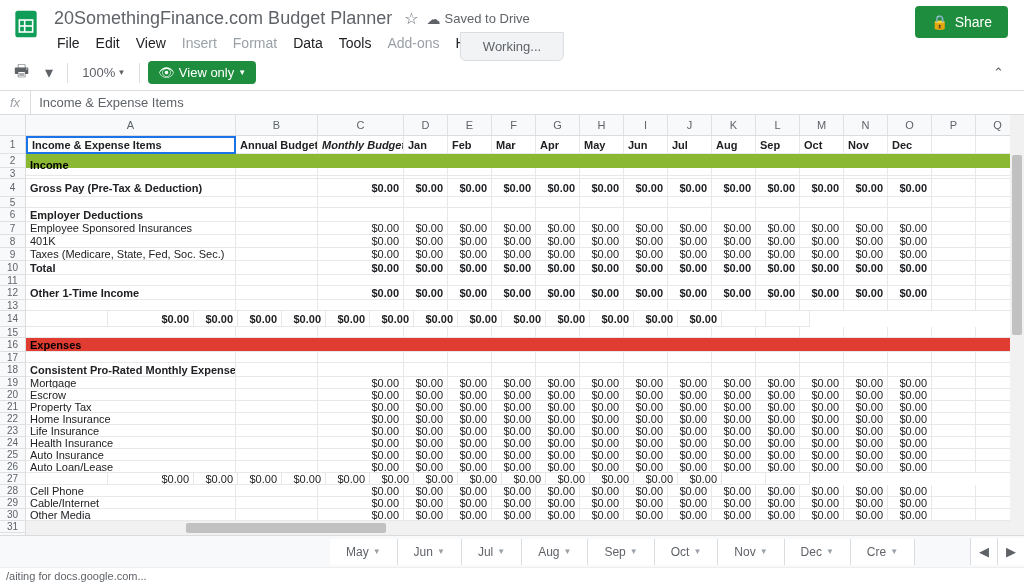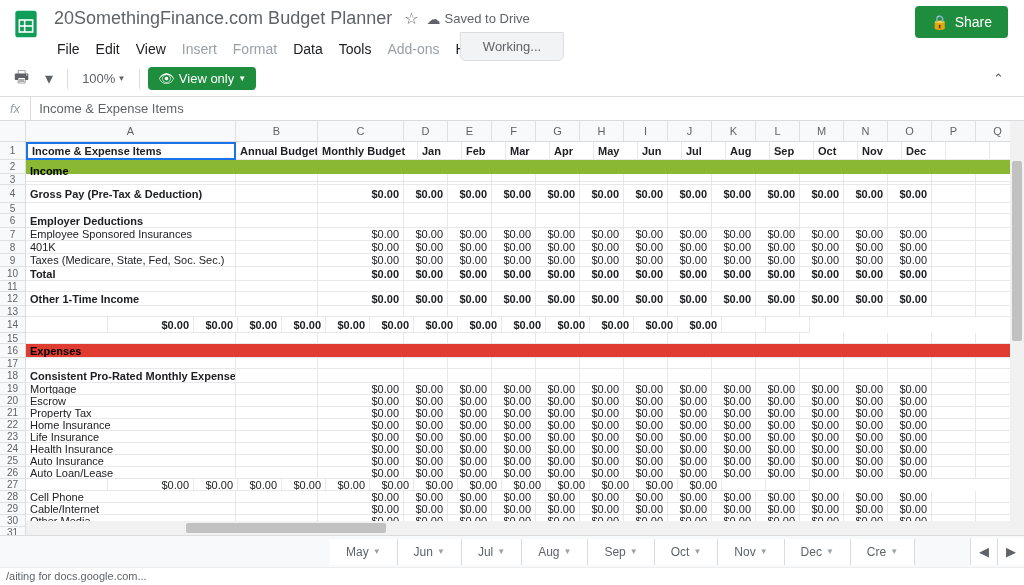--- a/index.html
+++ b/index.html
@@ -8,21 +8,21 @@
 
 .header { display: flex; align-items: flex-start; padding: 6px 8px 0 8px; }
 .logo { width: 36px; height: 36px; margin-right: 6px; display: flex; align-items: center; justify-content: center; }
 .logo svg { width: 32px; height: 32px; }
 .title-area { flex: 1; }
 .title-row { display: flex; align-items: center; gap: 8px; }
 .doc-title { font-size: 18px; color: #5f6368; padding: 2px 4px; }
 .star-icon { color: #5f6368; font-size: 16px; cursor: pointer; }
 .save-status { display: flex; align-items: center; gap: 4px; color: #5f6368; font-size: 13px; }
 .cloud-icon { font-size: 14px; }
-.menubar { display: flex; gap: 2px; margin-top: 6px; }
+.menubar { display: flex; gap: 2px; margin-top: 0; }
 .menu-item { padding: 4px 7px; font-size: 14px; color: #202124; cursor: pointer; border-radius: 3px; }
 .menu-item.disabled { color: #9aa0a6; }
 .share-btn { background: #1e8e3e; color: #fff; border: none; border-radius: 4px; padding: 8px 16px; font-size: 14px; font-weight: 500; display: flex; align-items: center; gap: 6px; cursor: pointer; }
 .header-right { display: flex; align-items: center; gap: 12px; padding-right: 8px; }
 
 
 .toolbar { display: flex; align-items: center; padding: 4px 8px; gap: 4px; border-bottom: 1px solid #dadce0; height: 36px; }
 .tb-btn { padding: 4px 6px; color: #5f6368; cursor: pointer; border-radius: 3px; font-size: 16px; display: flex; align-items: center; }
 .tb-sep { width: 1px; height: 20px; background: #dadce0; margin: 0 4px; }
 .zoom { font-size: 13px; padding: 4px 6px; display: flex; align-items: center; gap: 2px; }
@@ -192,21 +192,21 @@
         <div class="row-header" style="height: 12px;">31</div>
         <div class="row-header" style="height: 14px;">32</div>
         <div class="row-header" style="height: 11px;">33</div>
         <div class="row-header" style="height: 14px;">34</div>
         <div class="row-header" style="height: 12px;">35</div>
       </div>
     <div class="cells" id="cells">
         <div class="row" style="height: 18px;">
           <div class="cell header-cell selected" style="width: 210px; height: 18px;">Income &amp; Expense Items</div>
           <div class="cell header-cell" style="width: 82px; height: 18px;">Annual Budget</div>
-          <div class="cell header-cell" style="width: 100px; height: 18px;">Monthly Budget</div>
+          <div class="cell header-cell" style="width: 86px; height: 18px; font-style: italic;">Monthly Budget</div>
           <div class="cell header-cell" style="width: 44px; height: 18px;">Jan</div>
           <div class="cell header-cell" style="width: 44px; height: 18px;">Feb</div>
           <div class="cell header-cell" style="width: 44px; height: 18px;">Mar</div>
           <div class="cell header-cell" style="width: 44px; height: 18px;">Apr</div>
           <div class="cell header-cell" style="width: 44px; height: 18px;">May</div>
           <div class="cell header-cell" style="width: 44px; height: 18px;">Jun</div>
           <div class="cell header-cell" style="width: 44px; height: 18px;">Jul</div>
           <div class="cell header-cell" style="width: 44px; height: 18px;">Aug</div>
           <div class="cell header-cell" style="width: 44px; height: 18px;">Sep</div>
           <div class="cell header-cell" style="width: 44px; height: 18px;">Oct</div>

